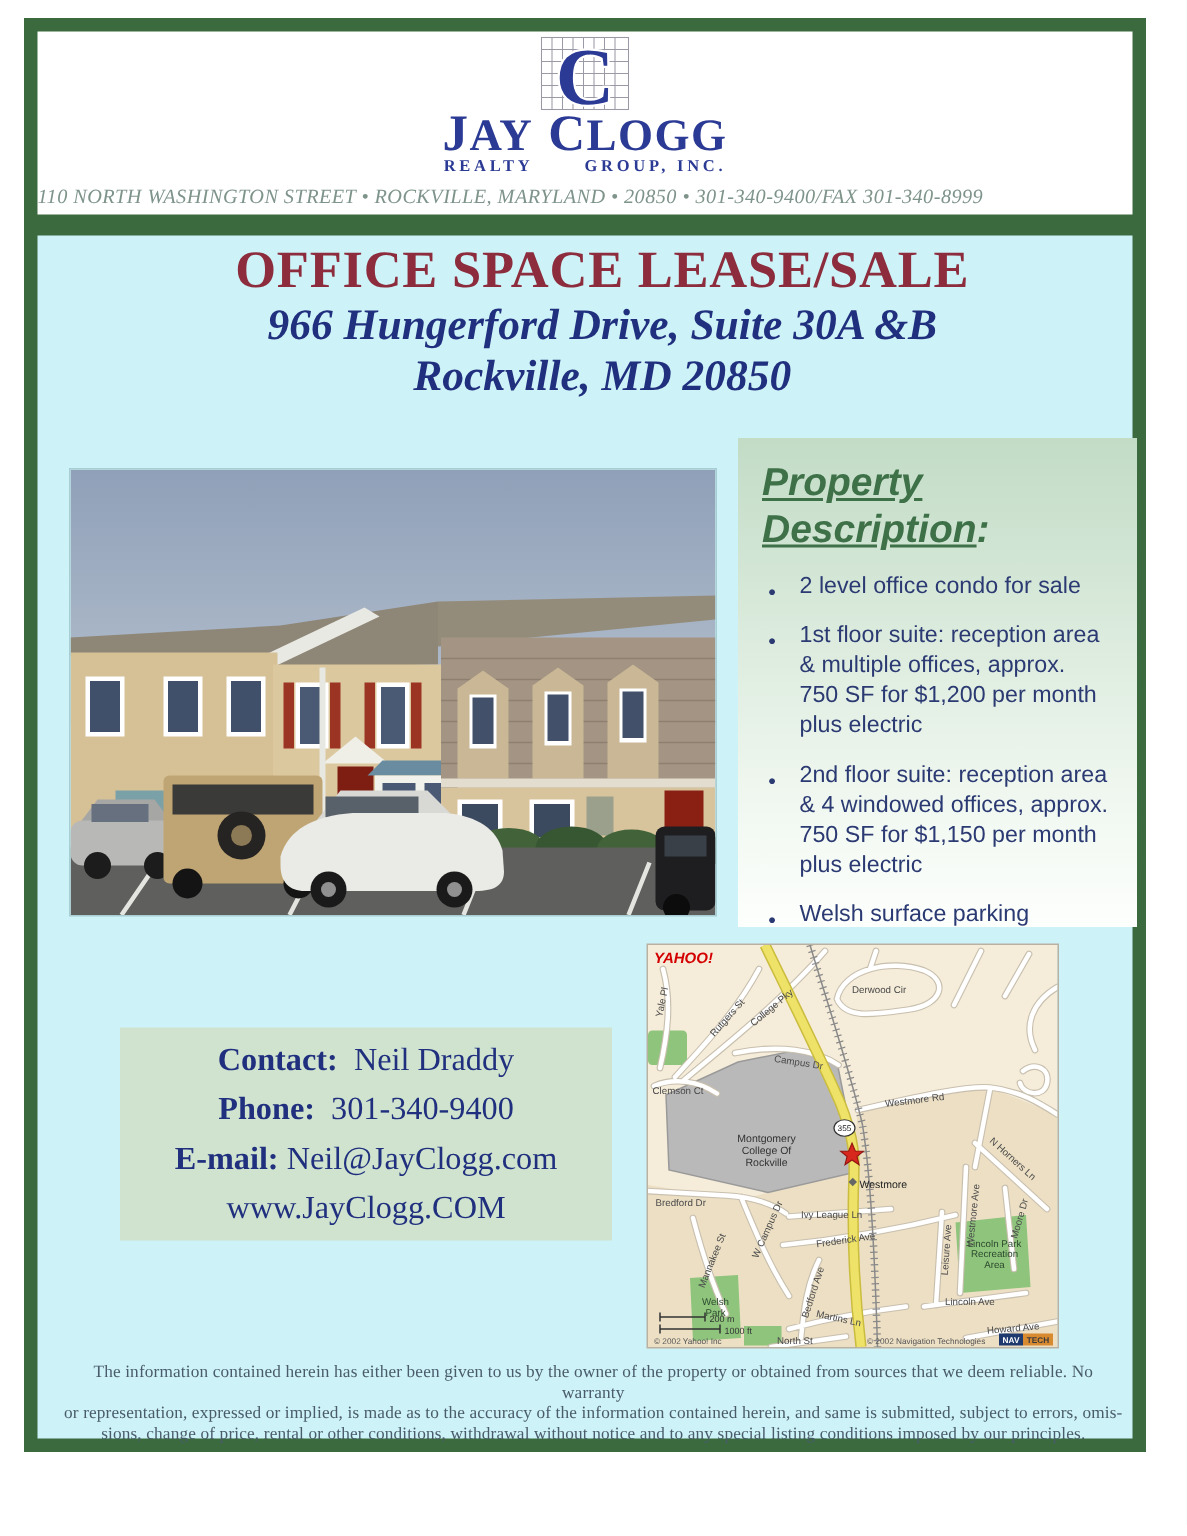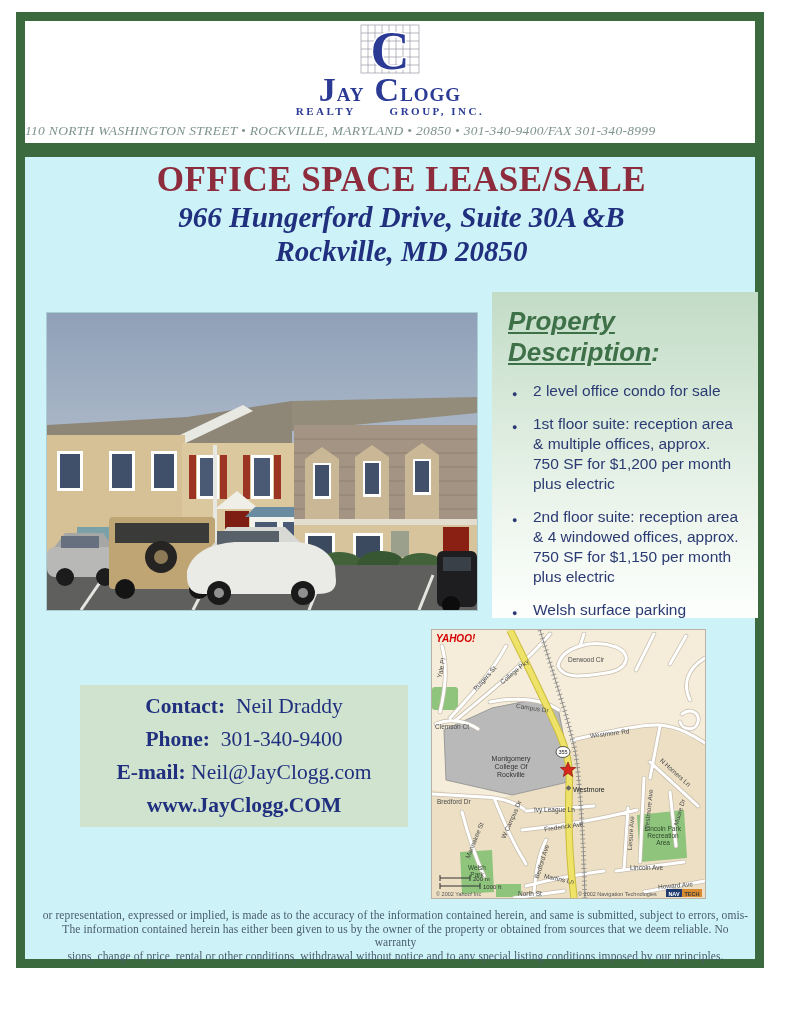--- a/index.html
+++ b/index.html
@@ -15,21 +15,21 @@
   .frame{position:absolute;left:16px;top:12px;width:748px;height:956px;
     background:var(--frame_green);padding:9px;}
   .header{background:#ffffff;height:122px;position:relative;}
   .content{position:absolute;left:9px;right:9px;top:145px;bottom:9px;
     background:var(--content_cyan);}
   
   .logo{position:absolute;left:0;right:0;top:2px;display:flex;flex-direction:column;align-items:center;}
   .logo-name{display:flex;align-items:baseline;color:var(--logo_navy);
     font-weight:bold;letter-spacing:1px;margin-top:-6px;}
   .big-cap{font-size:34px;}
-  .small-cap{font-size:19px;}
+  .small-cap{font-size:30px;}
   .word-gap{width:10px;}
   .logo-sub{display:flex;color:var(--logo_navy);font-weight:bold;font-size:11px;
     letter-spacing:2.5px;margin-top:-4px;gap:34px;}
   .address{position:absolute;left:0;right:0;bottom:4px;text-align:left;
     font-style:italic;font-size:13.5px;letter-spacing:.3px;color:var(--address_gray);}
   
   .hero{position:absolute;left:33px;right:21px;top:160px;text-align:center;}
   .hero-title{color:var(--title_maroon);font-weight:bold;font-size:35px;letter-spacing:.5px;}
   .hero-sub{color:var(--navy);font-weight:bold;font-style:italic;font-size:29px;line-height:34px;}
   
@@ -45,21 +45,21 @@
   .panel ul{list-style:none;}
   .panel li{position:relative;color:var(--bullet_navy);font-size:15.5px;
     line-height:20px;padding-left:25px;margin-bottom:13px;max-width:232px;}
   .panel li::before{content:"●";position:absolute;left:4px;top:3px;font-size:9px;}
   .panel li.sale{font-weight:bold;font-size:16.5px;}
   
   .contact{position:absolute;left:80px;top:685px;width:328px;height:142px;
     background:var(--contact_bg);text-align:center;color:var(--navy);
     font-size:21.5px;line-height:33px;padding-top:5px;}
   .contact b{font-weight:bold;}
-  .contact .site{font-weight:bold;text-align:center;}
+  .contact .site{font-weight:normal;text-align:center;}
   
   .map{position:absolute;left:432px;top:630px;width:273px;height:268px;
     outline:1px solid #b9b2a2;}
   
   .disclaimer{position:absolute;left:40px;width:711px;top:909px;text-align:center;
     color:var(--disclaimer_slate);font-size:11.5px;line-height:13.5px;letter-spacing:.1px;}
 </style>
 </head>
 <body>
 
@@ -317,17 +317,17 @@
       <g>
         <rect x="234" y="259" width="16" height="8" fill="#1e3a6e"></rect>
         <text x="242" y="265.5" font-size="5.5" font-weight="bold" fill="#fff" text-anchor="middle">NAV</text>
         <rect x="250" y="259" width="20" height="8" fill="#d88a30"></rect>
         <text x="260" y="265.5" font-size="5.5" font-weight="bold" fill="#3a3a3a" text-anchor="middle">TECH</text>
       </g>
     </svg>
   </div>
 
   <div class="disclaimer">
+    <div>The information contained herein has either been given to us by the owner of the property or obtained from sources that we deem reliable.  No warranty</div>
     <div>or representation, expressed or implied, is made as to the accuracy of the information contained herein, and same is submitted, subject to errors, omis-</div>
-    <div>The information contained herein has either been given to us by the owner of the property or obtained from sources that we deem reliable.  No warranty</div>
     <div>sions, change of price, rental or other conditions, withdrawal without notice and to any special listing conditions imposed by our principles.</div>
   </div>
 </div>
 
 </body></html>

